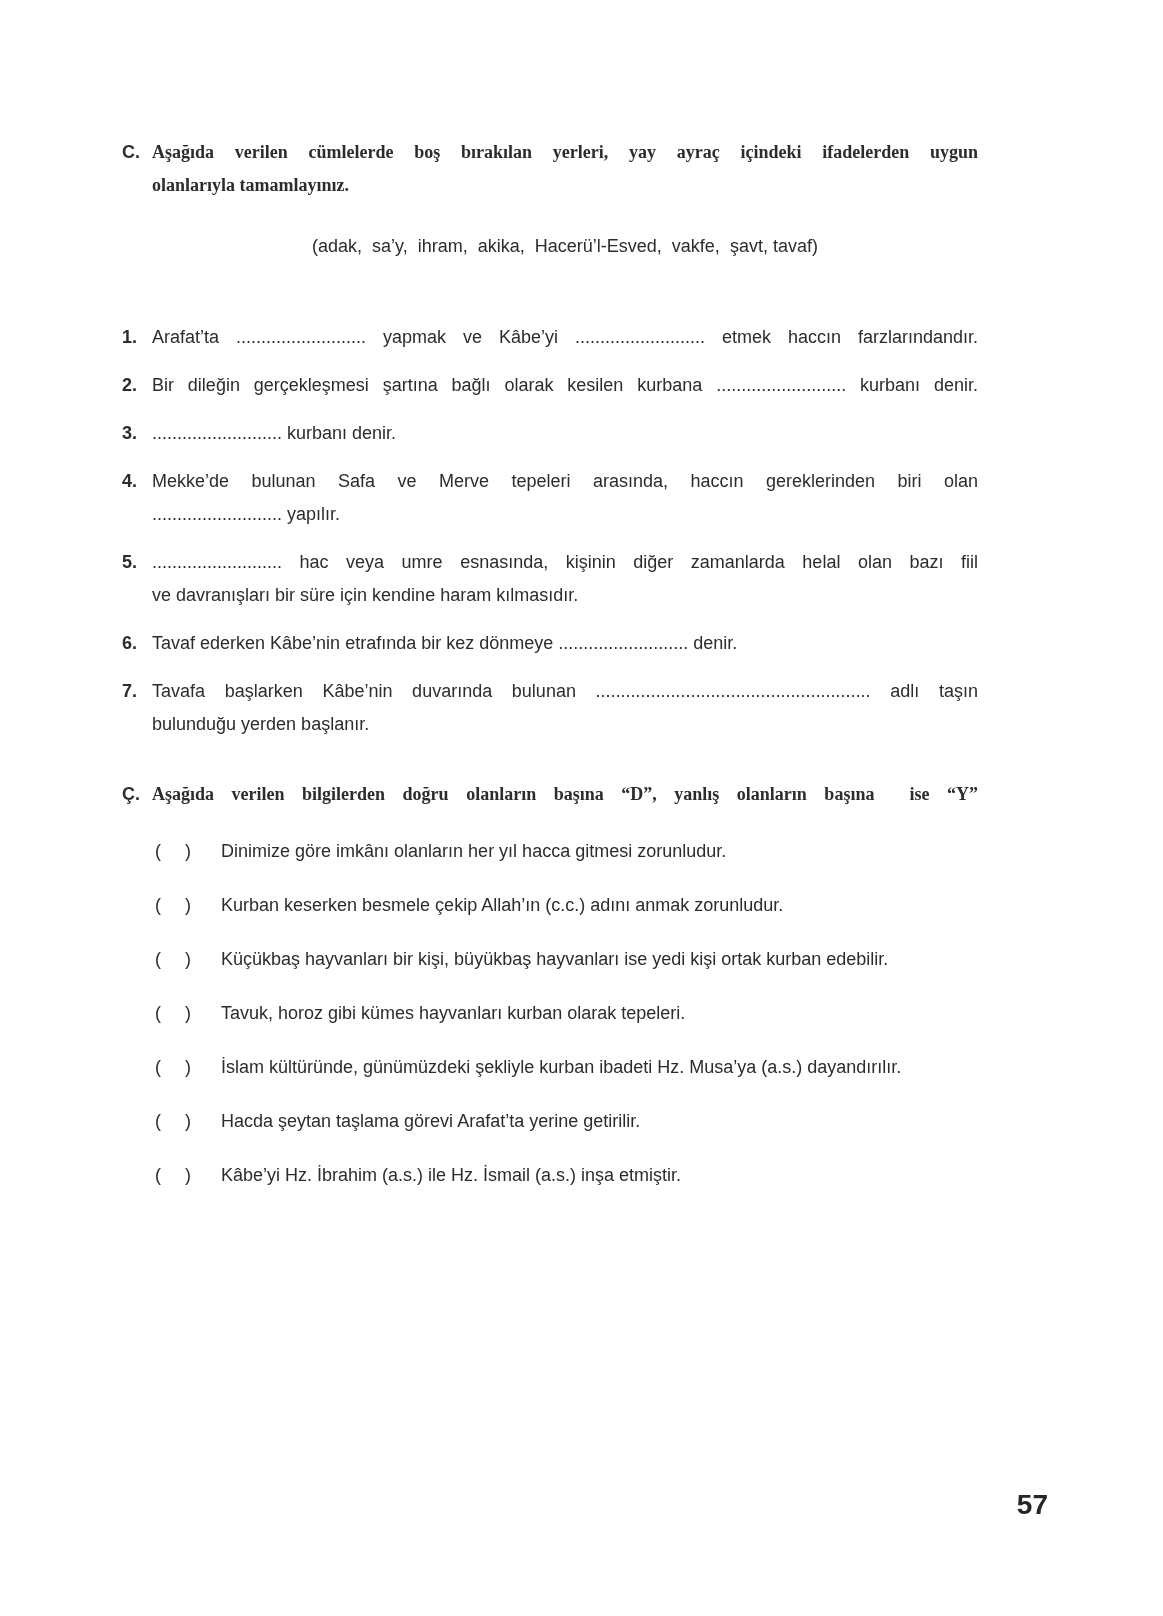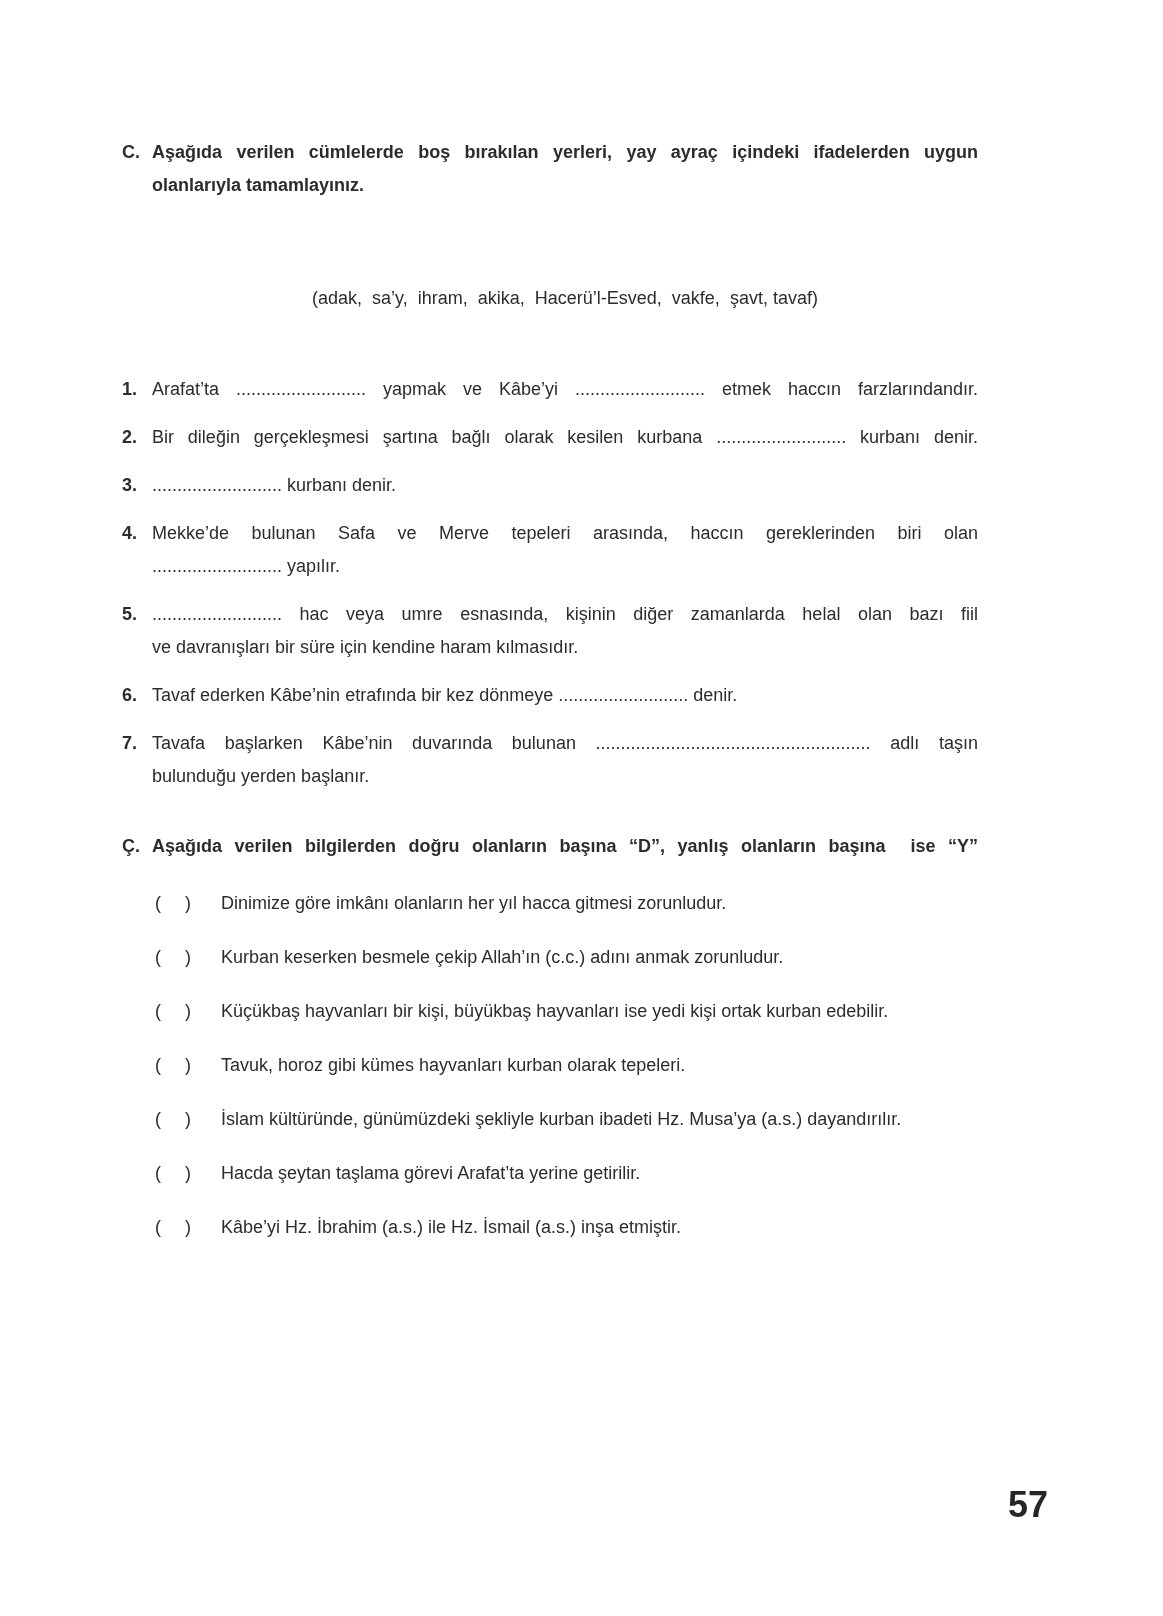--- a/index.html
+++ b/index.html
@@ -29,31 +29,32 @@
     display: flex;
     align-items: flex-start;
   }
   .sec-letter {
     flex: 0 0 30px;
     font-weight: 700;
   }
   .sec-title {
     flex: 1;
     font-weight: 700;
+    font-family: Liberation Serif, serif;
   }
   .line {
     text-align: justify;
     text-align-last: left;
     white-space: pre-wrap;
   }
   .line.fill {
     text-align-last: justify;
   }
   .word-bank {
-    margin-top: 80px;
+    margin-top: 28px;
     margin-left: 30px;
     width: 826px;
     text-align: center;
     white-space: pre-wrap;
   }
   .q-list {
     margin-top: 58px;
   }
   .q-item {
     display: flex;
@@ -88,21 +89,21 @@
     margin-right: 30px;
   }
   .tf-text {
     flex: 1;
     white-space: pre-wrap;
   }
   .page-number {
     position: absolute;
     top: 1488px;
     right: 115px;
-    font-size: 36px;
+    font-size: 28px;
     font-weight: 700;
     line-height: 34px;
     color: #272625;
   }
 </style>
 </head>
 <body>
 
 <div class="page">
   <main class="content">

